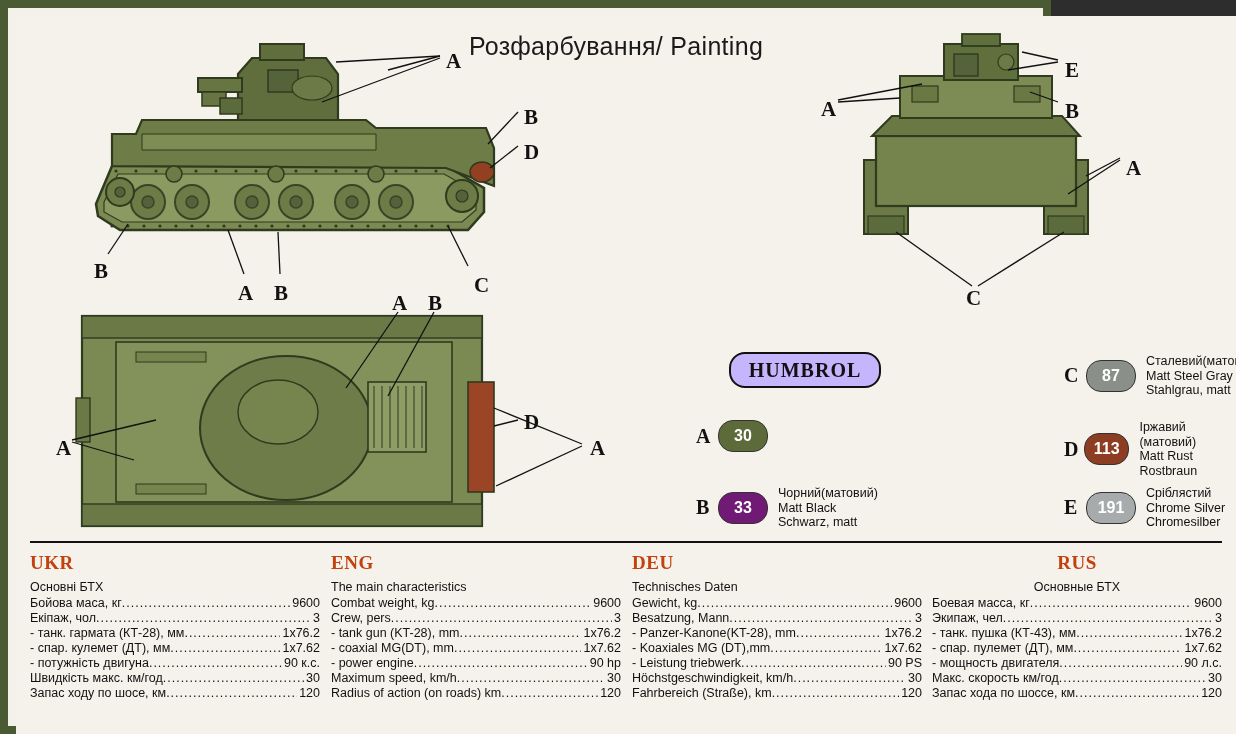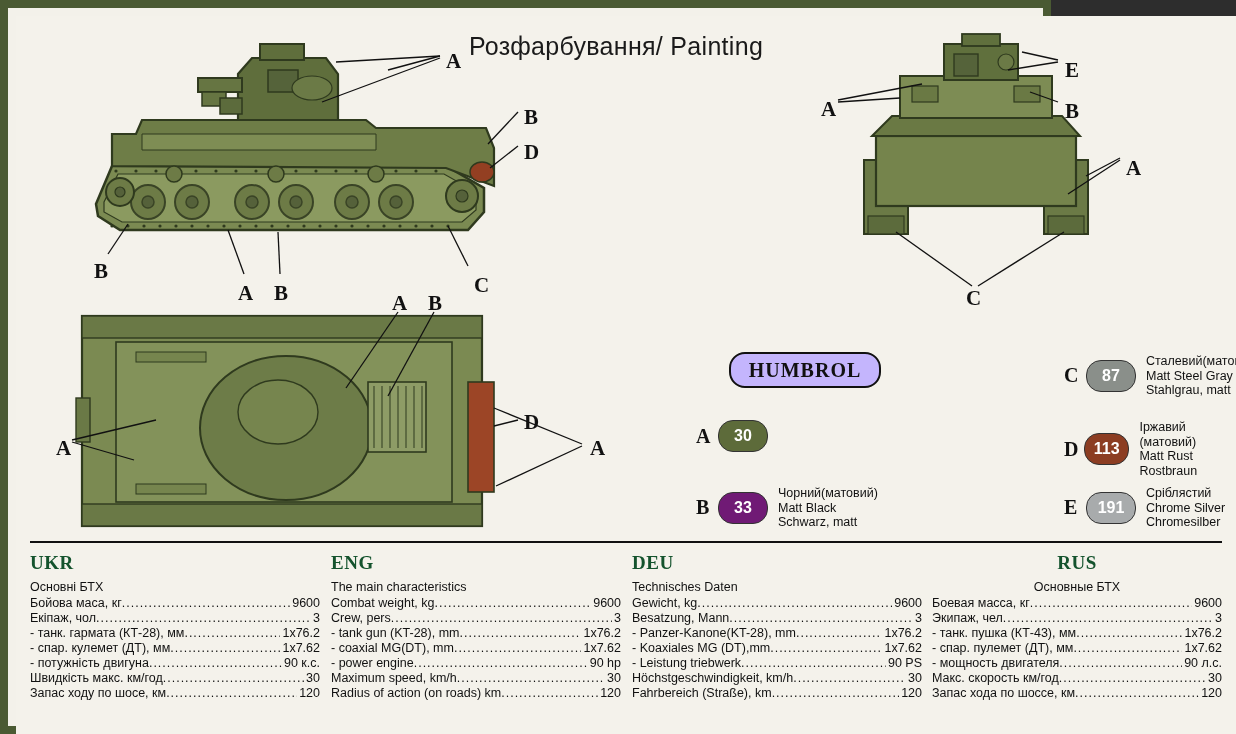--- a/index.html
+++ b/index.html
@@ -25,21 +25,21 @@
   .paint-row{position:absolute;display:flex;align-items:center;}
   .paint-key{font-size:20px;font-weight:bold;font-family:"Liberation Serif",serif;color:#111;width:22px;}
   .chip{width:48px;height:30px;border-radius:15px;border:1.5px solid #333;display:flex;align-items:center;
         justify-content:center;color:#fff;font-size:16px;font-weight:bold;font-family:"Liberation Sans",sans-serif;
         margin-right:10px;}
   .names{font-size:12.5px;line-height:14.5px;color:#111;}
 
   
   .rule{position:absolute;left:14px;top:525px;width:1192px;height:2px;background:#111;}
   .col{position:absolute;top:536px;width:290px;}
-  .col h3{margin:0 0 6px 0;font-size:19px;font-family:"Liberation Serif",serif;color:#14532d;letter-spacing:.5px;}
+  .col h3{margin:0 0 6px 0;font-size:19px;font-family:"Liberation Serif",serif;color:#c2410c;letter-spacing:.5px;}
   .col .sub{font-size:12.5px;color:#111;margin-bottom:2px;}
   .col .line{font-size:12.5px;color:#111;height:15px;display:flex;align-items:baseline;white-space:nowrap;overflow:hidden;}
   .col .line .t{flex:0 0 auto;}
   .col .line .dots{flex:1 1 auto;overflow:hidden;white-space:nowrap;letter-spacing:1px;color:#111;}
   .col .line .v{flex:0 0 auto;padding-left:2px;}
 </style>
 </head>
 <body>
 
 <div class="sheet">

